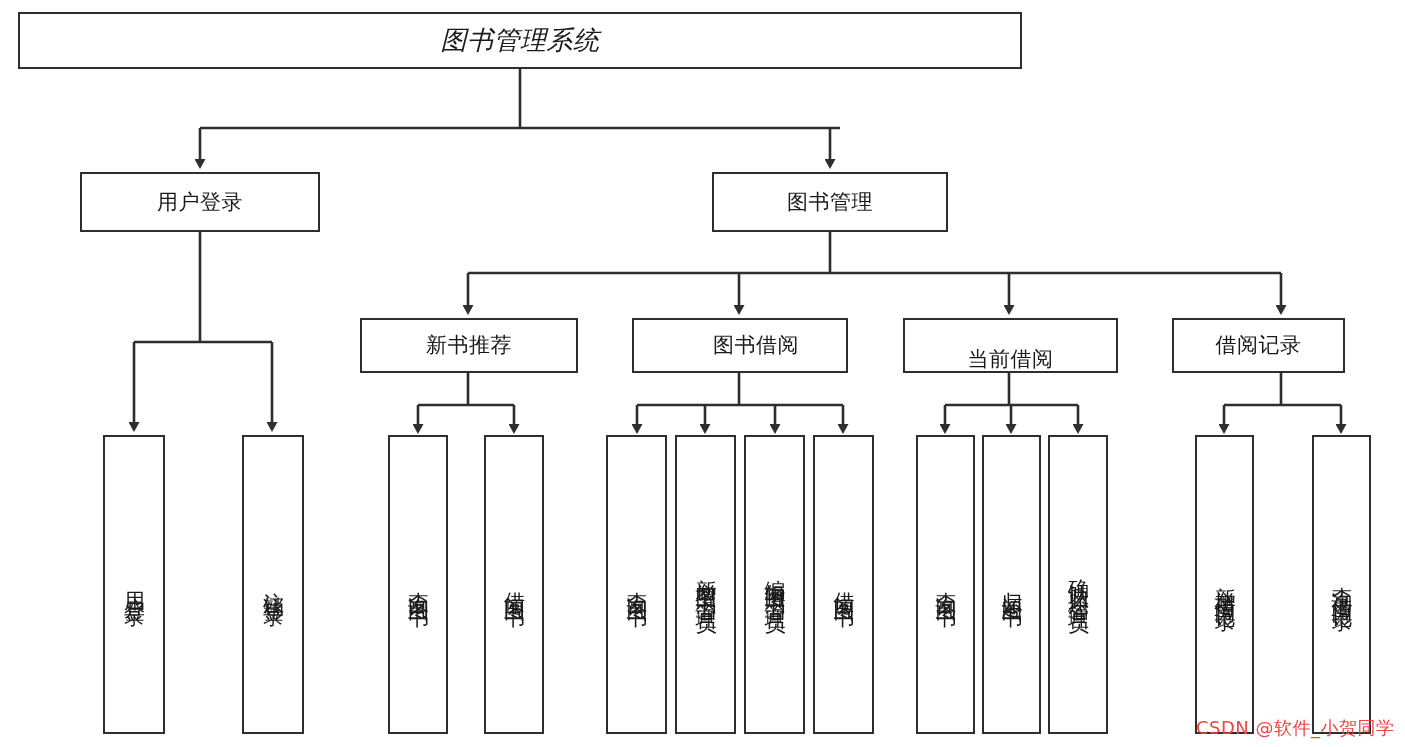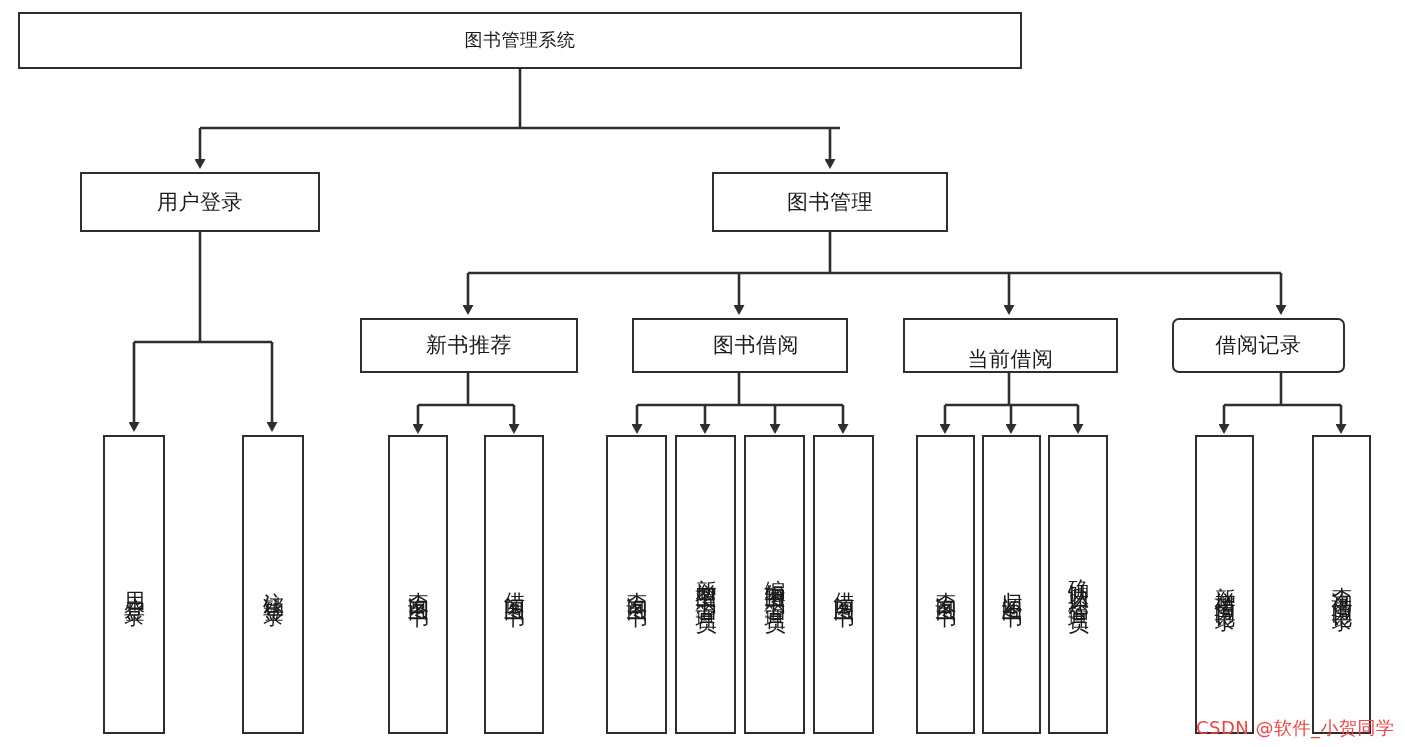--- a/index.html
+++ b/index.html
@@ -38,21 +38,22 @@
   .node .label {
     text-align: center;
     line-height: 1.15;
     white-space: nowrap;
   }
   .node.horiz .label {
     font-size: 21px;
     letter-spacing: 0.5px;
   }
   .node.root .label {
-    font-size: 18px;
+    font-size: 26px;
+    font-style: italic;
   }
   .node.vert {
     align-items: center;
     justify-content: center;
   }
   .node.vert .label {
     writing-mode: vertical-rl;
     text-orientation: upright;
     font-size: 21px;
     letter-spacing: 5px;
@@ -136,21 +137,21 @@
 
   <div class="node horiz" style="left:712px; top:172px; width:236px; height:60px;">
     <span class="label">图书管理</span>
   </div>
   <div class="node horiz" style="left:632px; top:318px; width:216px; height:55px;padding-left:32px;">
     <span class="label">图书借阅</span>
   </div>
   <div class="node horiz" style="left:903px; top:318px; width:215px; height:55px;align-items:flex-end;">
     <span class="label">当前借阅</span>
   </div>
-  <div class="node horiz" style="left:1172px; top:318px; width:173px; height:55px;border-radius:7px;">
+  <div class="node horiz" style="left:1172px; top:318px; width:173px; height:55px;">
     <span class="label">借阅记录</span>
   </div>
 
   <div class="node vert" style="left:103px; top:435px; width:62px; height:299px;">
     <span class="label">用户登录</span>
   </div>
   <div class="node vert" style="left:242px; top:435px; width:62px; height:299px;">
     <span class="label">注销登录</span>
   </div>
   <div class="node vert" style="left:388px; top:435px; width:60px; height:299px;">

